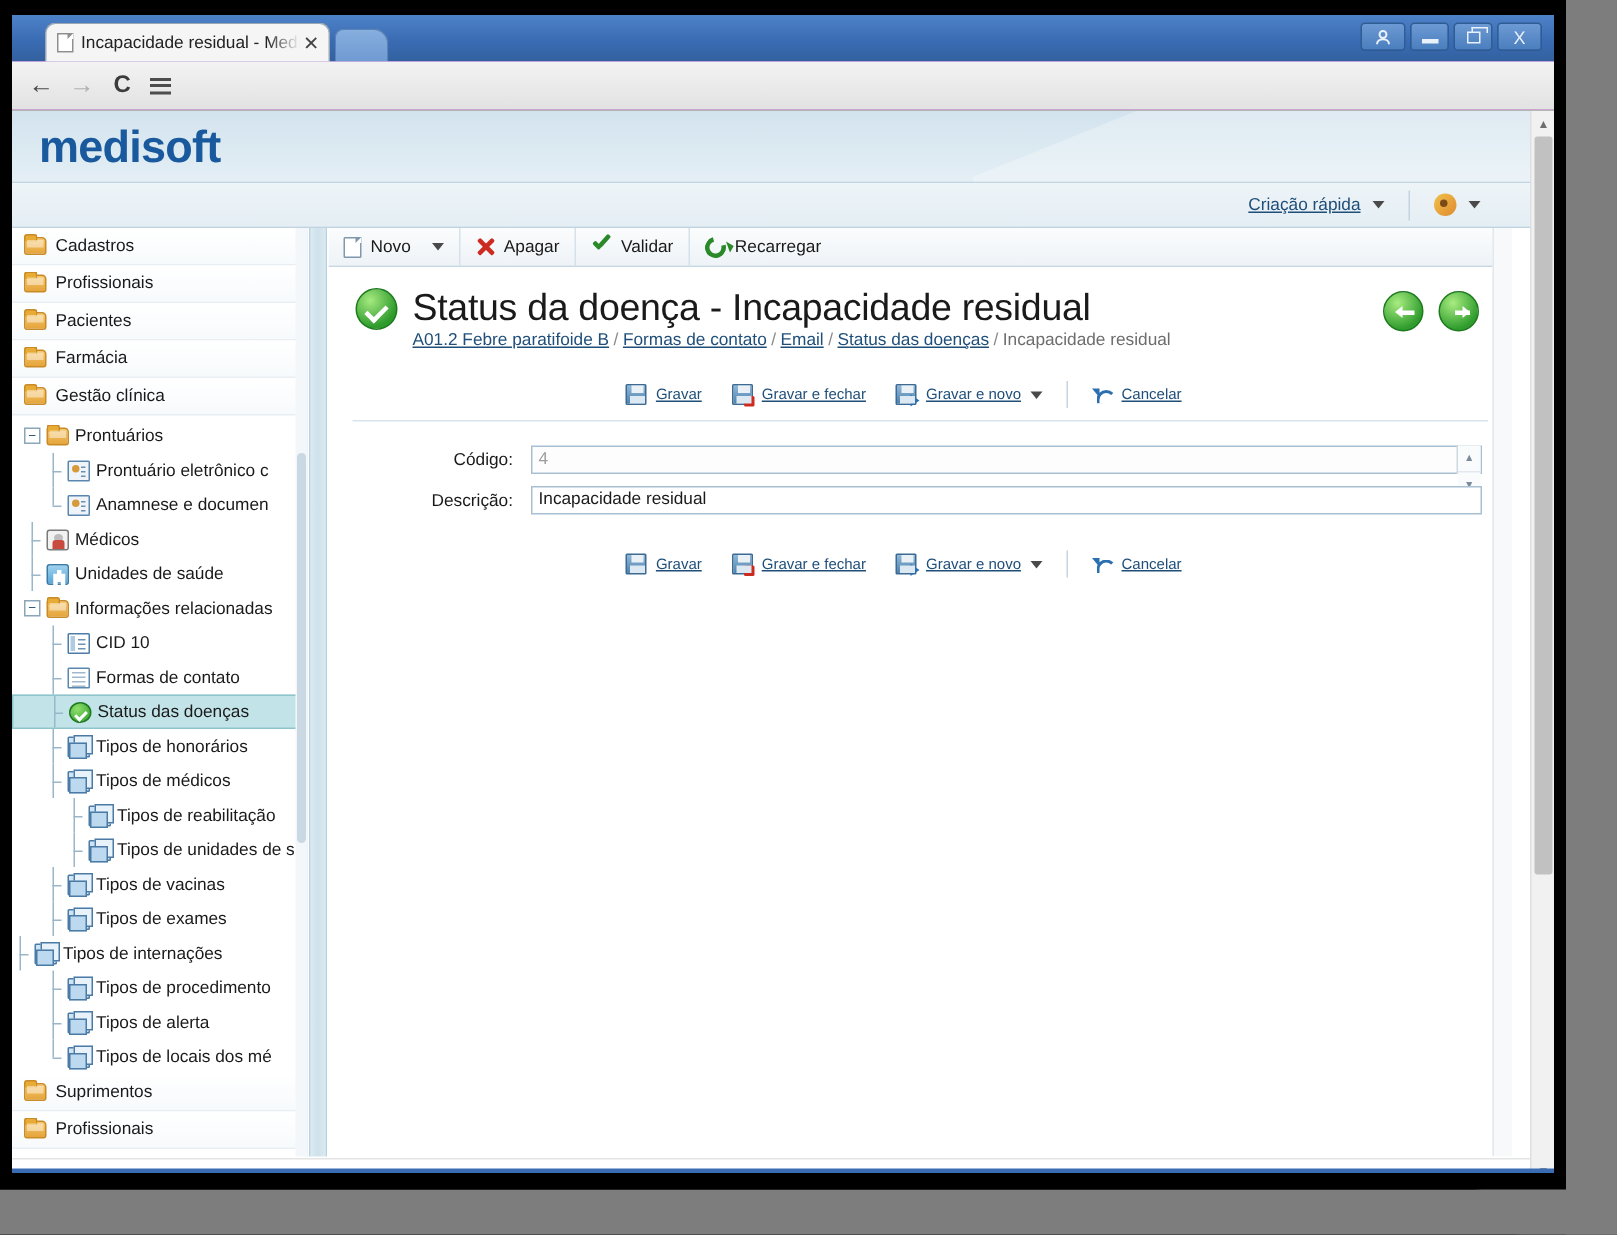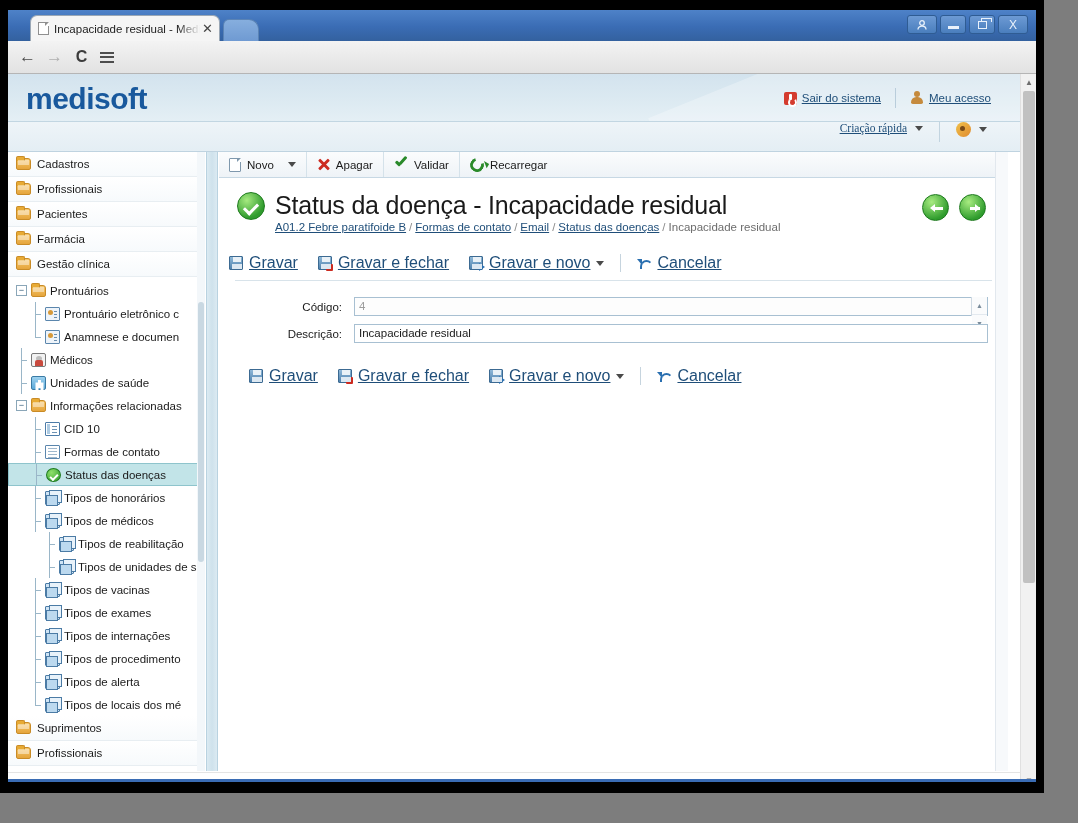--- a/index.html
+++ b/index.html
@@ -191,22 +191,22 @@
     width:14px;height:14px;display:inline-block;position:relative;
   }
   .ic-user:before{content:"";position:absolute;left:4px;top:0;width:6px;height:6px;border-radius:50%;background:#c58a3d;}
   .ic-user:after{content:"";position:absolute;left:1px;top:6px;width:12px;height:7px;border-radius:6px 6px 2px 2px;background:#c58a3d;}
 
   
   #subbar {
     height: 30px;
     background: linear-gradient(to bottom,#eef4f8,#e4eef4);
     border-bottom: 1px solid #bfd3e0;
-    display: flex; align-items: flex-start; justify-content: flex-end;
-    padding-right: 18px; font-size: 11.5px; font-family: Liberation Serif, serif;
+    display: flex; align-items: center; justify-content: flex-end;
+    padding-right: 18px; font-size: 11.5px;
   }
   #subbar .sitem { display:flex; align-items:center; gap:8px; padding: 0 16px; }
   #subbar .ssep { width:1px; height:20px; background:#c2d4e0; }
   #subbar a { color:#1f4e79; text-decoration: underline; }
   .caret { width:0;height:0;border-left:4px solid transparent;border-right:4px solid transparent;border-top:5px solid #4a4a4a;}
   .ic-palette{width:15px;height:15px;border-radius:50%;background:linear-gradient(135deg,#f0c14b,#e08b2f);position:relative;display:inline-block;}
   .ic-palette:after{content:"";position:absolute;left:4px;top:4px;width:5px;height:5px;border-radius:50%;background:#7a4a17;}
 
   
   #body { position:relative; height: 635px; background:#fff; }
@@ -337,22 +337,22 @@
     width: 27px;height:27px;border-radius:50%;
     background: radial-gradient(circle at 35% 28%,#a8ec81,#2f9c2d 72%);
     border:1px solid #1d7a1d; position:relative; cursor:pointer;
   }
   .navcircle .ar{position:absolute;left:7px;top:9px;width:13px;height:9px;}
   .navcircle .ar:before{content:"";position:absolute;left:3px;top:3px;width:10px;height:3px;background:#fff;}
   .navcircle.prev .ar:after{content:"";position:absolute;left:0;top:0px;border-width:4.5px 5px 4.5px 0;border-style:solid;border-color:transparent #fff transparent transparent;}
   .navcircle.next .ar:after{content:"";position:absolute;right:0;top:0px;border-width:4.5px 0 4.5px 5px;border-style:solid;border-color:transparent transparent transparent #fff;}
 
   .actionrow {
-    display:flex; align-items:center; justify-content:flex-start;
-    gap: 0; padding-right: 22px; font-size: 16px;
+    display:flex; align-items:center; justify-content:center;
+    gap: 0; padding-right: 22px; font-size: 10px;
   }
   .actionrow .act { display:flex; align-items:center; gap:6px; padding: 0 10px; }
   .actionrow a { color:#1f4e79; text-decoration: underline; }
   .actionrow .vsep { width:1px; height:18px; background:#c6d4de; margin: 0 6px; }
   .ic-save { width:14px;height:14px;background:linear-gradient(to bottom,#8fb8d8,#4f82ae);border:1px solid #3c6a92;border-radius:1px;position:relative;}
   .ic-save:before{content:"";position:absolute;left:3px;top:0;width:8px;height:5px;background:#e9f1f7;}
   .ic-save:after{content:"";position:absolute;left:2px;bottom:0;width:10px;height:5px;background:#dce8f2;}
   .badge-x{position:absolute;right:-2px;bottom:-2px;width:7px;height:7px;background:#cc2b20;border-radius:1px;}
   .badge-arw{position:absolute;right:-3px;bottom:-2px;width:0;height:0;border-width:4px 0 4px 6px;border-style:solid;border-color:transparent transparent transparent #2a6fb0;}
   .ic-undo { width:14px;height:13px;position:relative;}
@@ -440,31 +440,20 @@
         <i></i>
         <i></i>
       </div>
   </div>
 
   <div id="viewport">
     <div id="page">
 
       <div id="apphead">
         <div id="logo">medisoft</div>
-        <div id="headright">
-          <div class="hitem">
-            <span class="ic-exit"></span>
-            <a href="#">Sair do sistema</a>
-          </div>
-          <div class="hsep"></div>
-          <div class="hitem">
-            <span class="ic-user"></span>
-            <a href="#">Meu acesso</a>
-          </div>
-        </div>
       </div>
 
       <div id="subbar">
         <div class="sitem">
           <a href="#">Criação rápida</a>
           <span class="caret"></span>
         </div>
         <div class="ssep"></div>
         <div class="sitem">
           <span class="ic-palette"></span>
@@ -566,21 +555,21 @@
               <div class="tnode" style="padding-left: 22px;">
                 <span class="elbow"></span>
                 <span class="micon mi-cube"></span>
                 <span class="tlabel">Tipos de vacinas</span>
               </div>
               <div class="tnode" style="padding-left: 22px;">
                 <span class="elbow"></span>
                 <span class="micon mi-cube"></span>
                 <span class="tlabel">Tipos de exames</span>
               </div>
-              <div class="tnode" style="padding-left: 22px;">
+              <div class="tnode" style="">
                 <span class="elbow"></span>
                 <span class="micon mi-cube"></span>
                 <span class="tlabel">Tipos de internações</span>
               </div>
               <div class="tnode" style="padding-left: 22px;">
                 <span class="elbow"></span>
                 <span class="micon mi-cube"></span>
                 <span class="tlabel">Tipos de procedimento</span>
               </div>
               <div class="tnode" style="padding-left: 22px;">

